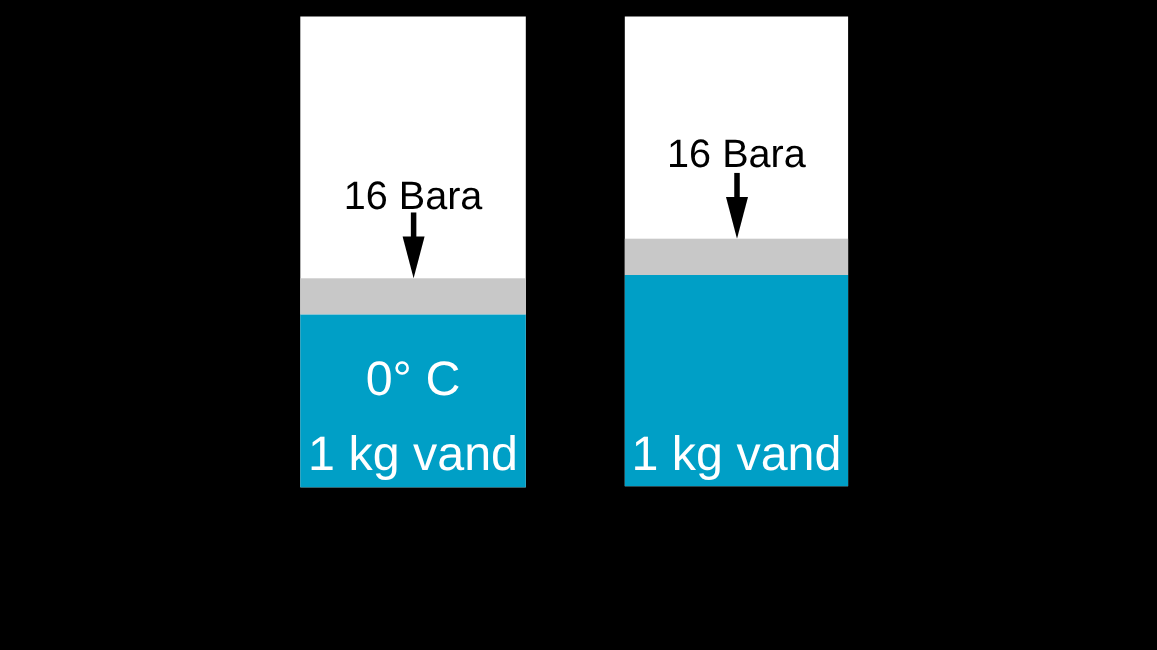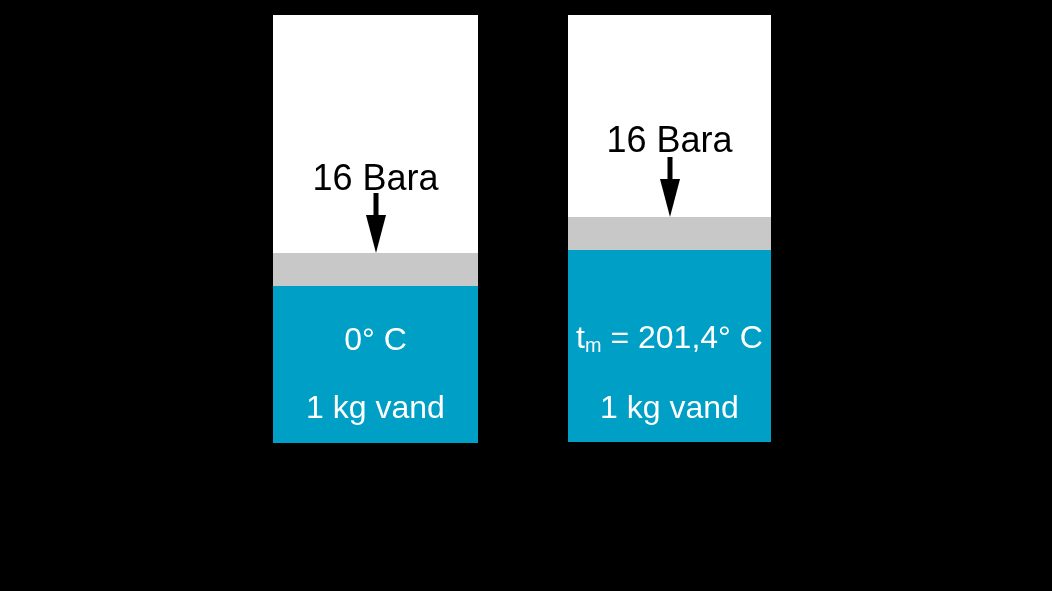--- a/index.html
+++ b/index.html
@@ -71,21 +71,21 @@
     width: 24px;
     height: 60px;
   }
   .cylinder.left .arrow { top: 178px; }
   .cylinder.right .arrow { top: 142px; }
   .water-label {
     position: absolute;
     left: 0;
     width: 100%;
     text-align: center;
-    font-size: 32px;
+    font-size: 44px;
     line-height: 1;
     color: var(--water_text, #ffffff);
     white-space: nowrap;
   }
   .temp-label { top: 307px; }
   .cylinder.left .temp-label { top: 308px; }
   .cylinder.right .temp-label { top: 306px; }
   .mass-label { top: 376px; text-align: center; }
   sub.tsub {
     font-size: 0.62em;
@@ -112,17 +112,16 @@
   </div>
 
   <div class="cylinder right">
     <div class="pressure-label">16 Bara</div>
     <svg class="arrow" viewBox="0 0 24 60">
       <rect x="9.5" y="0" width="5" height="24" fill="#000000"></rect>
       <polygon points="2,22 22,22 12,60" fill="#000000"></polygon>
     </svg>
     <div class="piston"></div>
     <div class="water"></div>
-    <div class="water-label temp-label"><span>t</span><sub class="tsub">m</sub><span> = 201,4° C</span></div>
     <div class="water-label mass-label">1 kg vand</div>
   </div>
 
 </div>
 
 </body></html>

